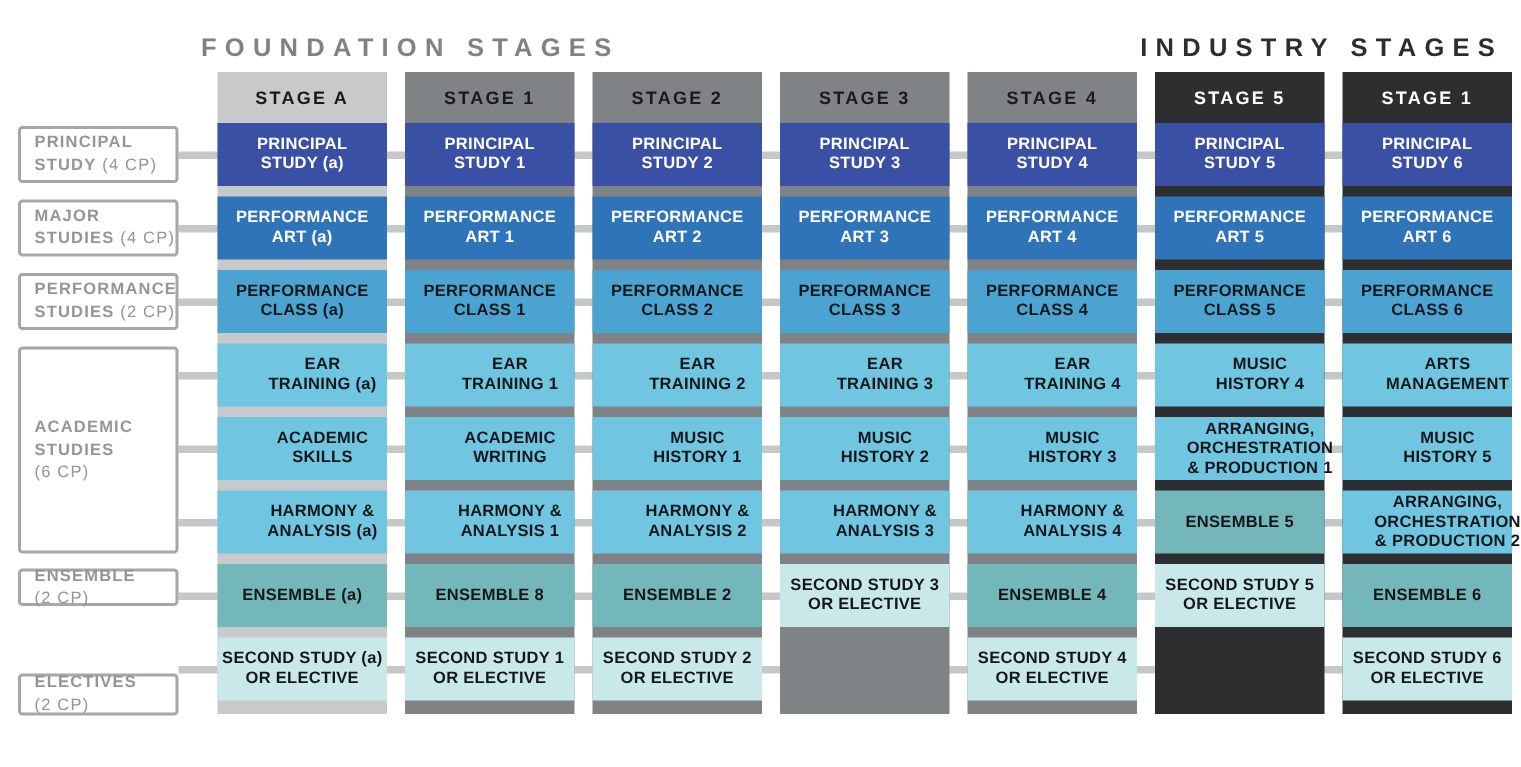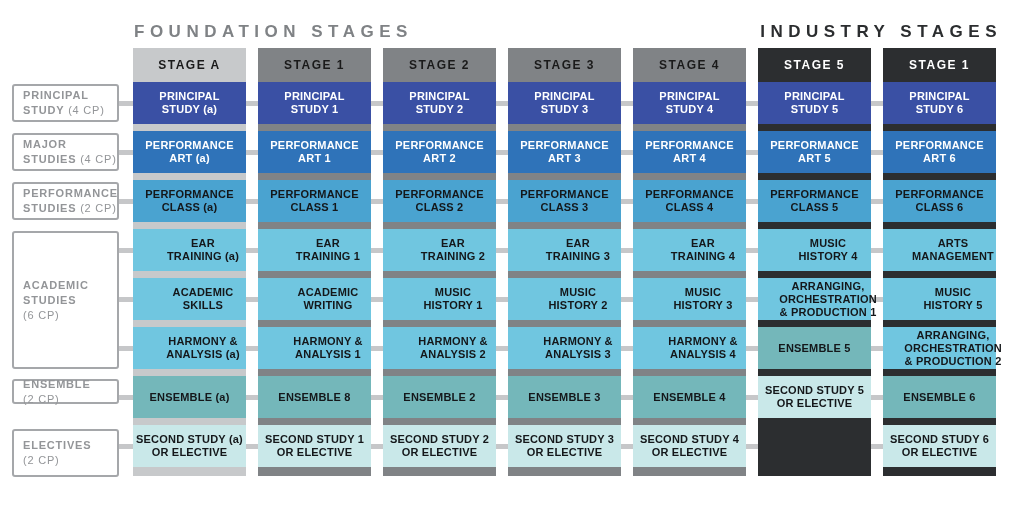--- a/index.html
+++ b/index.html
@@ -11,21 +11,21 @@
   }
   html,body{margin:0;padding:0;background:#ffffff;}
   .canvas{position:relative;width:1014px;height:511px;background:#ffffff;overflow:hidden;
           font-family:"Liberation Sans",sans-serif;}
   .title{position:absolute;top:22px;font-size:17px;font-weight:bold;letter-spacing:5.5px;white-space:nowrap;}
   .title.foundation{left:134px;color:var(--title-foundation);}
   .title.industry{right:12px;color:var(--title-industry);margin-left:45px;}
   .connector{position:absolute;left:119px;width:877px;height:5px;background:var(--connector);z-index:0;}
   .c0{top:100.5px}.c1{top:149.5px}.c2{top:198.5px}.c3{top:247.5px}
   .c4{top:296.5px}.c5{top:345.5px}.c6{top:394.5px}.c7{top:443.5px}
-  .cols{position:absolute;left:133px;top:48px;display:flex;gap:12px;z-index:1;}
+  .cols{position:absolute;left:145px;top:48px;display:flex;gap:12px;z-index:1;}
   .col{width:113px;}
   .col.theme-light{background:var(--strip-light);}
   .col.theme-mid{background:var(--strip-mid);}
   .col.theme-dark{background:var(--strip-dark);}
   .hdr{height:34px;display:flex;align-items:center;justify-content:center;
        font-size:12px;font-weight:bold;letter-spacing:1.5px;color:#1a1a1a;}
   .col.theme-dark .hdr{color:#ffffff;}
   .cells{display:flex;flex-direction:column;gap:7px;padding-bottom:9px;}
   .cell{height:42px;display:flex;align-items:center;justify-content:center;text-align:center;
         font-size:11px;font-weight:bold;line-height:13px;letter-spacing:0.2px;
@@ -33,21 +33,21 @@
   .cell.r0{background:var(--row-principal);color:#ffffff;}
   .cell.r1{background:var(--row-performance-art);color:#ffffff;}
   .cell.r2{background:var(--row-performance-class);}
   .cell.r3,.cell.r4,.cell.r5{background:var(--row-academic);padding-left:27px;}
   .cell.r6{background:var(--row-ensemble);}
   .cell.r7{background:var(--row-elective);}
   .rowlabel{position:absolute;left:12px;width:107px;box-sizing:border-box;background:#ffffff;
             border:2px solid var(--label-border);border-radius:3px;z-index:2;
             display:flex;align-items:center;padding-left:9px;}
   .lb0{top:84px;height:38px}.lb1{top:133px;height:38px}.lb2{top:182px;height:38px}
-  .lb3{top:231px;height:138px}.lb4{top:379px;height:25px}.lb5{top:429px;height:48px}
+  .lb3{top:231px;height:138px}.lb4{top:379px;height:25px}.lb5{top:449px;height:28px}
   .lb-text{white-space:pre-line;font-size:11px;line-height:15px;letter-spacing:0.8px;color:var(--label-text);}
   .lb-text .b{font-weight:bold;}
   .lb-text .l{font-weight:normal;}
 </style>
 </head>
 <body>
 
 <div class="canvas">
 
   <div class="title foundation">FOUNDATION STAGES</div>
@@ -161,21 +161,20 @@
         <div class="cell r1">PERFORMANCE
 ART 3</div>
         <div class="cell r2">PERFORMANCE
 CLASS 3</div>
         <div class="cell r3">EAR
 TRAINING 3</div>
         <div class="cell r4">MUSIC
 HISTORY 2</div>
         <div class="cell r5">HARMONY &amp;
 ANALYSIS 3</div>
-        <div class="cell r6">ENSEMBLE 3</div>
         <div class="cell r7">SECOND STUDY 3
 OR ELECTIVE</div>
       </div>
     </div>
 
     <div class="col theme-mid">
       <div class="hdr">STAGE 4</div>
       <div class="cells">
         <div class="cell r0">PRINCIPAL
 STUDY 4</div>

